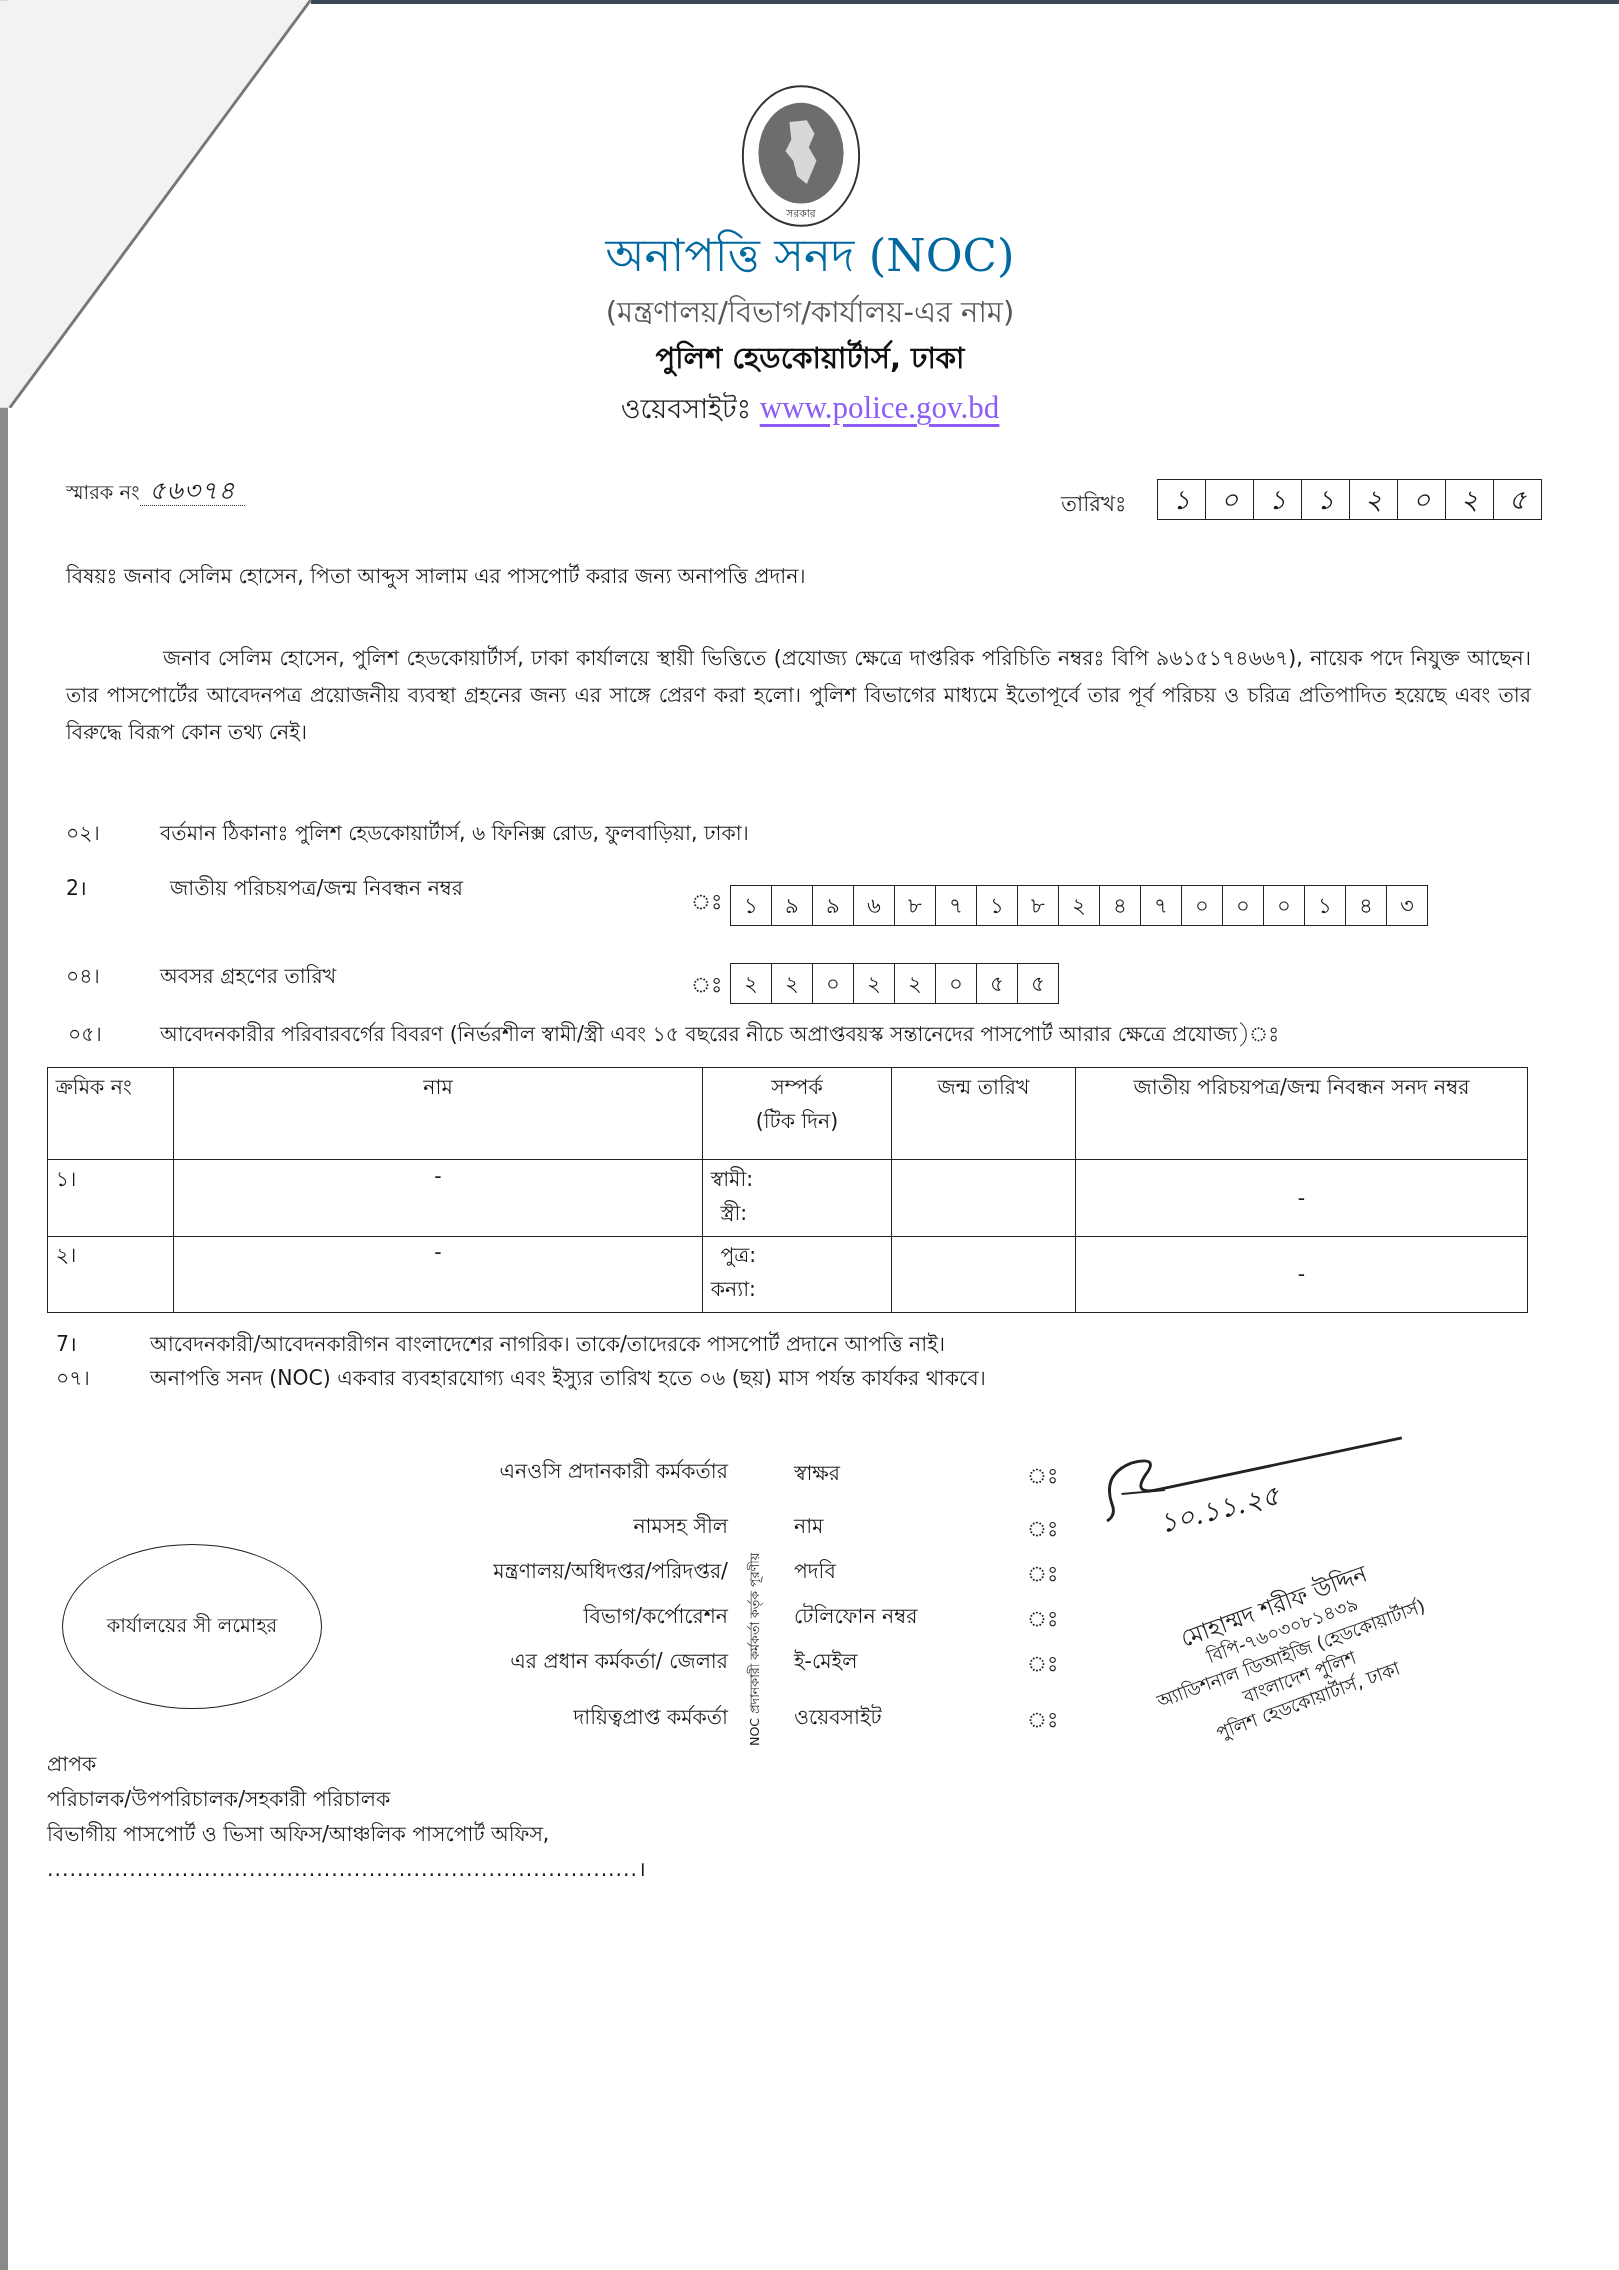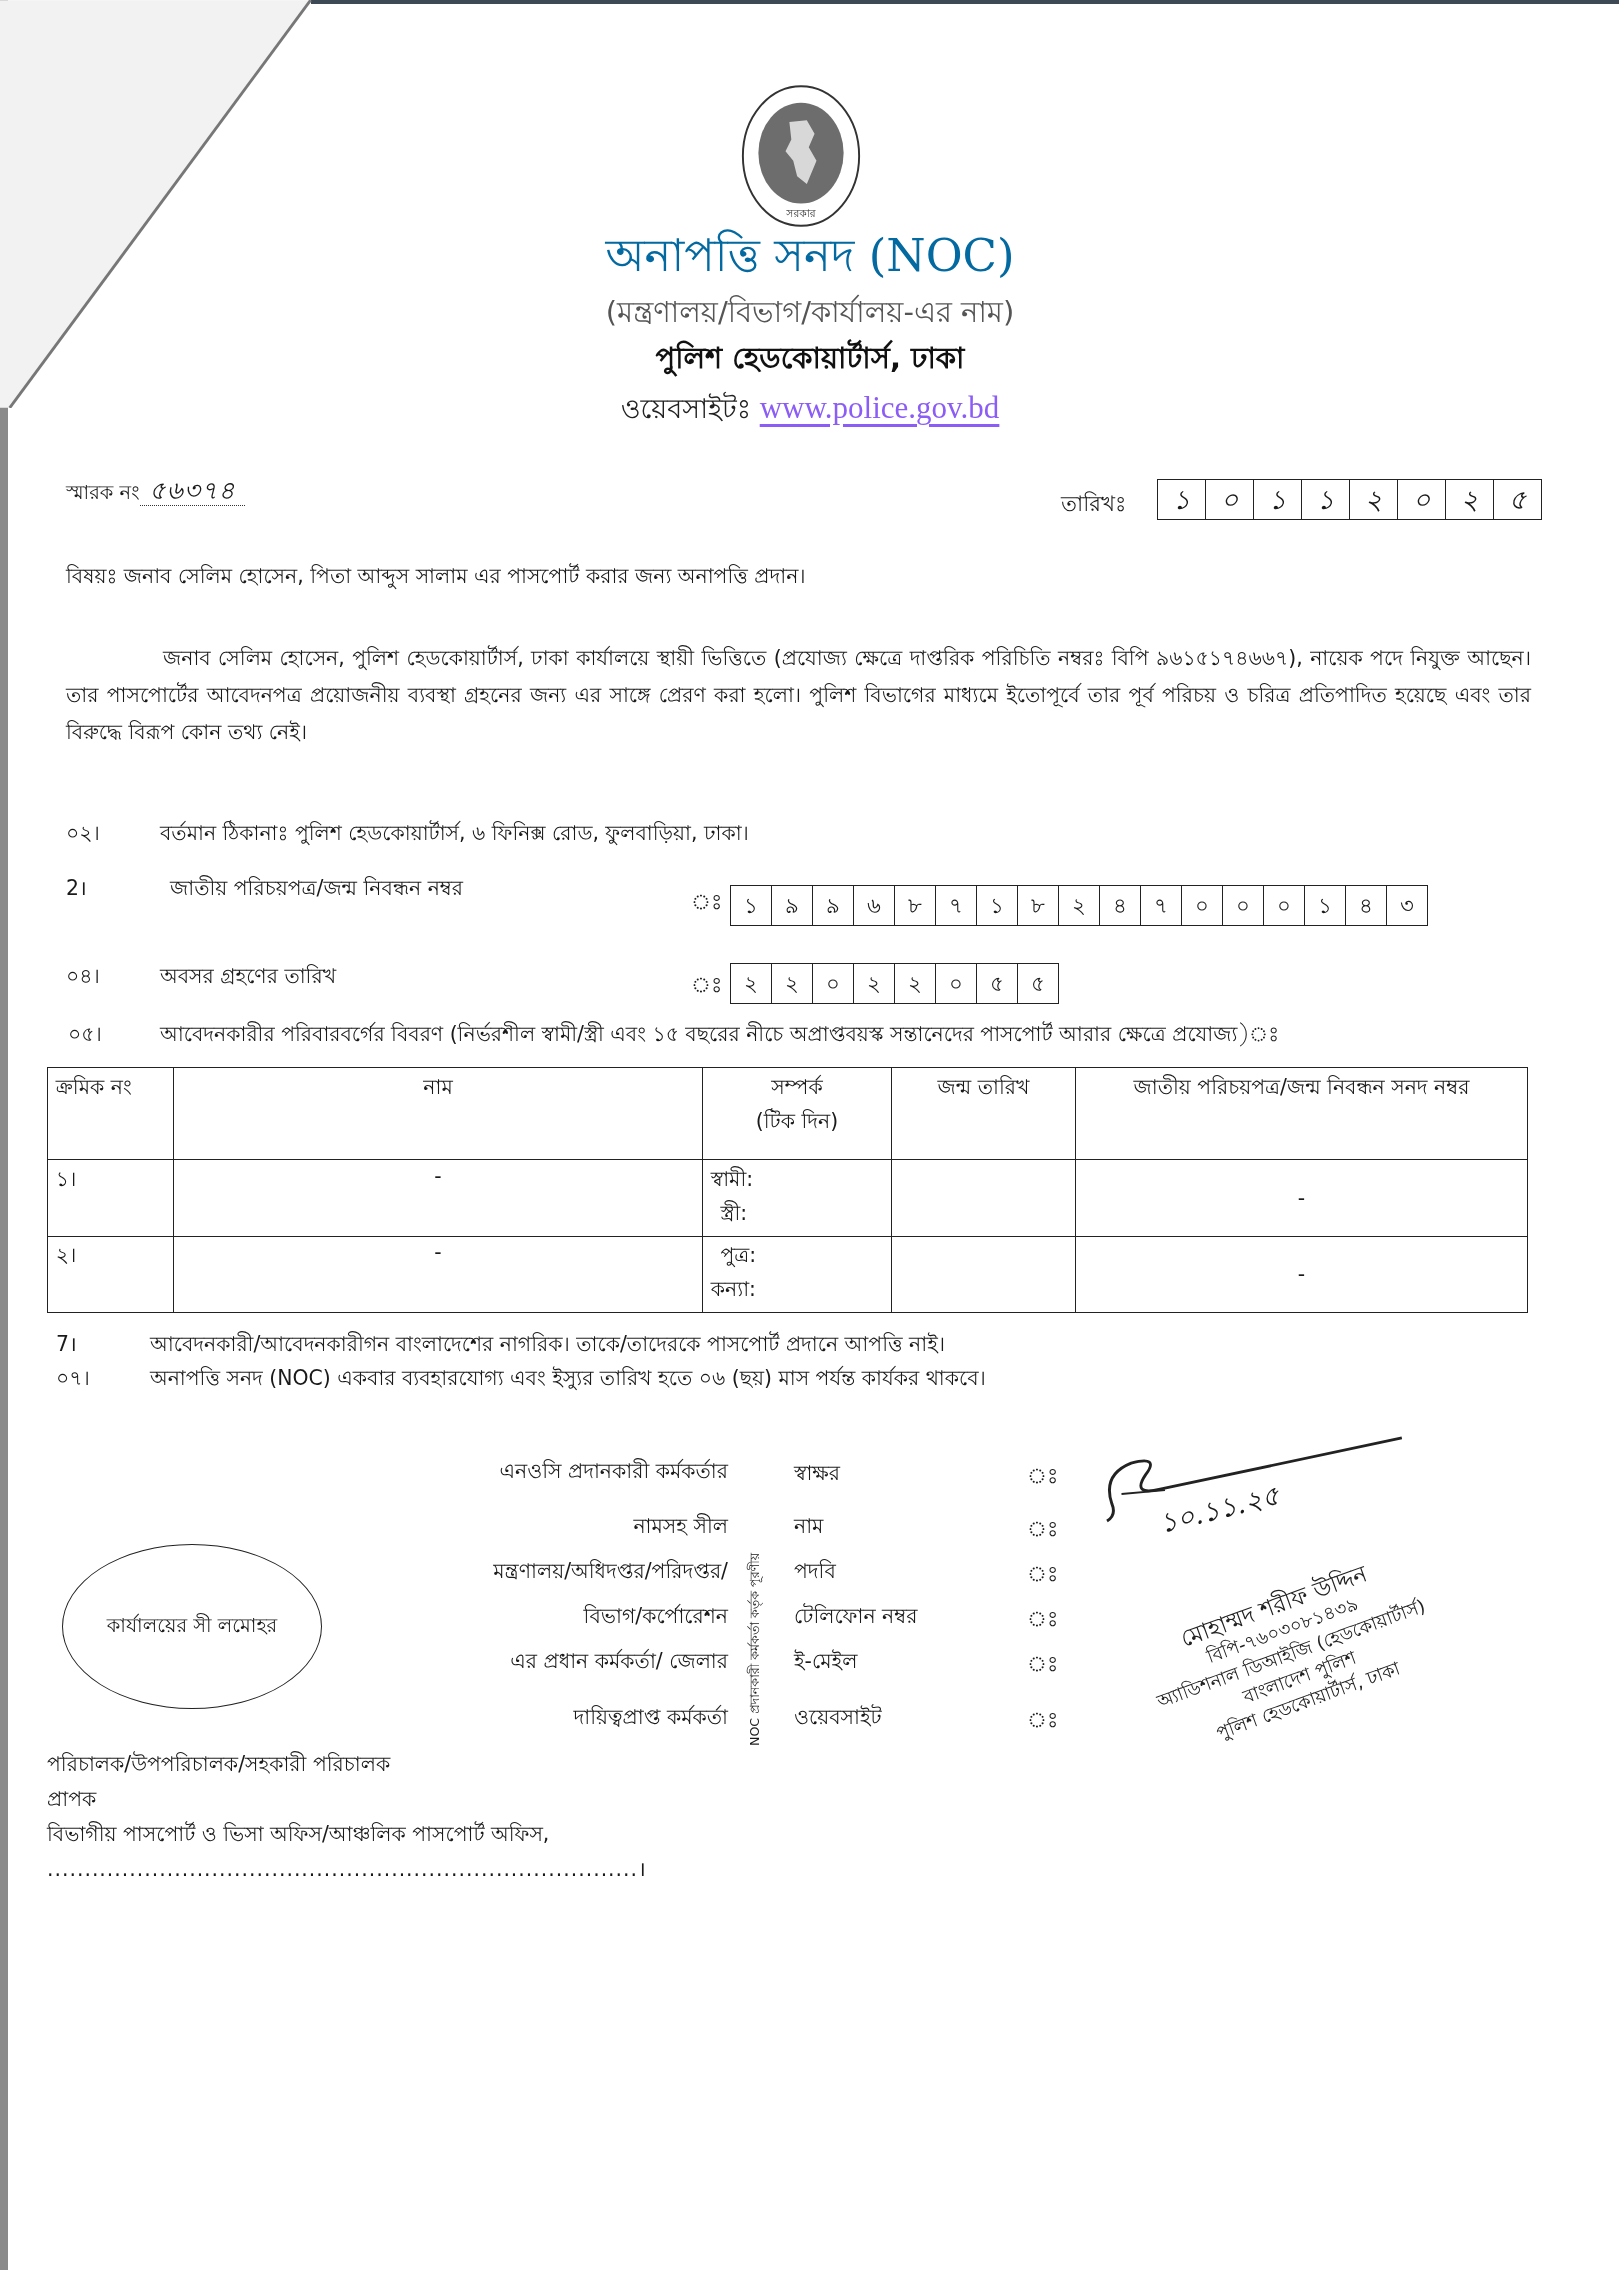--- a/index.html
+++ b/index.html
@@ -230,18 +230,18 @@
 
 <div class="stamp">
   <div class="name">মোহাম্মদ শরীফ উদ্দিন</div>
   <div>বিপি-৭৬০৩০৮১৪৩৯</div>
   <div>অ্যাডিশনাল ডিআইজি (হেডকোয়ার্টার্স)</div>
   <div>বাংলাদেশ পুলিশ</div>
   <div>পুলিশ হেডকোয়ার্টার্স, ঢাকা</div>
 </div>
 
 <div class="abs recipient">
+  <div>প্রাপক</div>
   <div>পরিচালক/উপপরিচালক/সহকারী পরিচালক</div>
-  <div>প্রাপক</div>
   <div>বিভাগীয় পাসপোর্ট ও ভিসা অফিস/আঞ্চলিক পাসপোর্ট অফিস,</div>
   <div class="dots">...............................................................................।</div>
 </div>
 
 
 </body></html>

